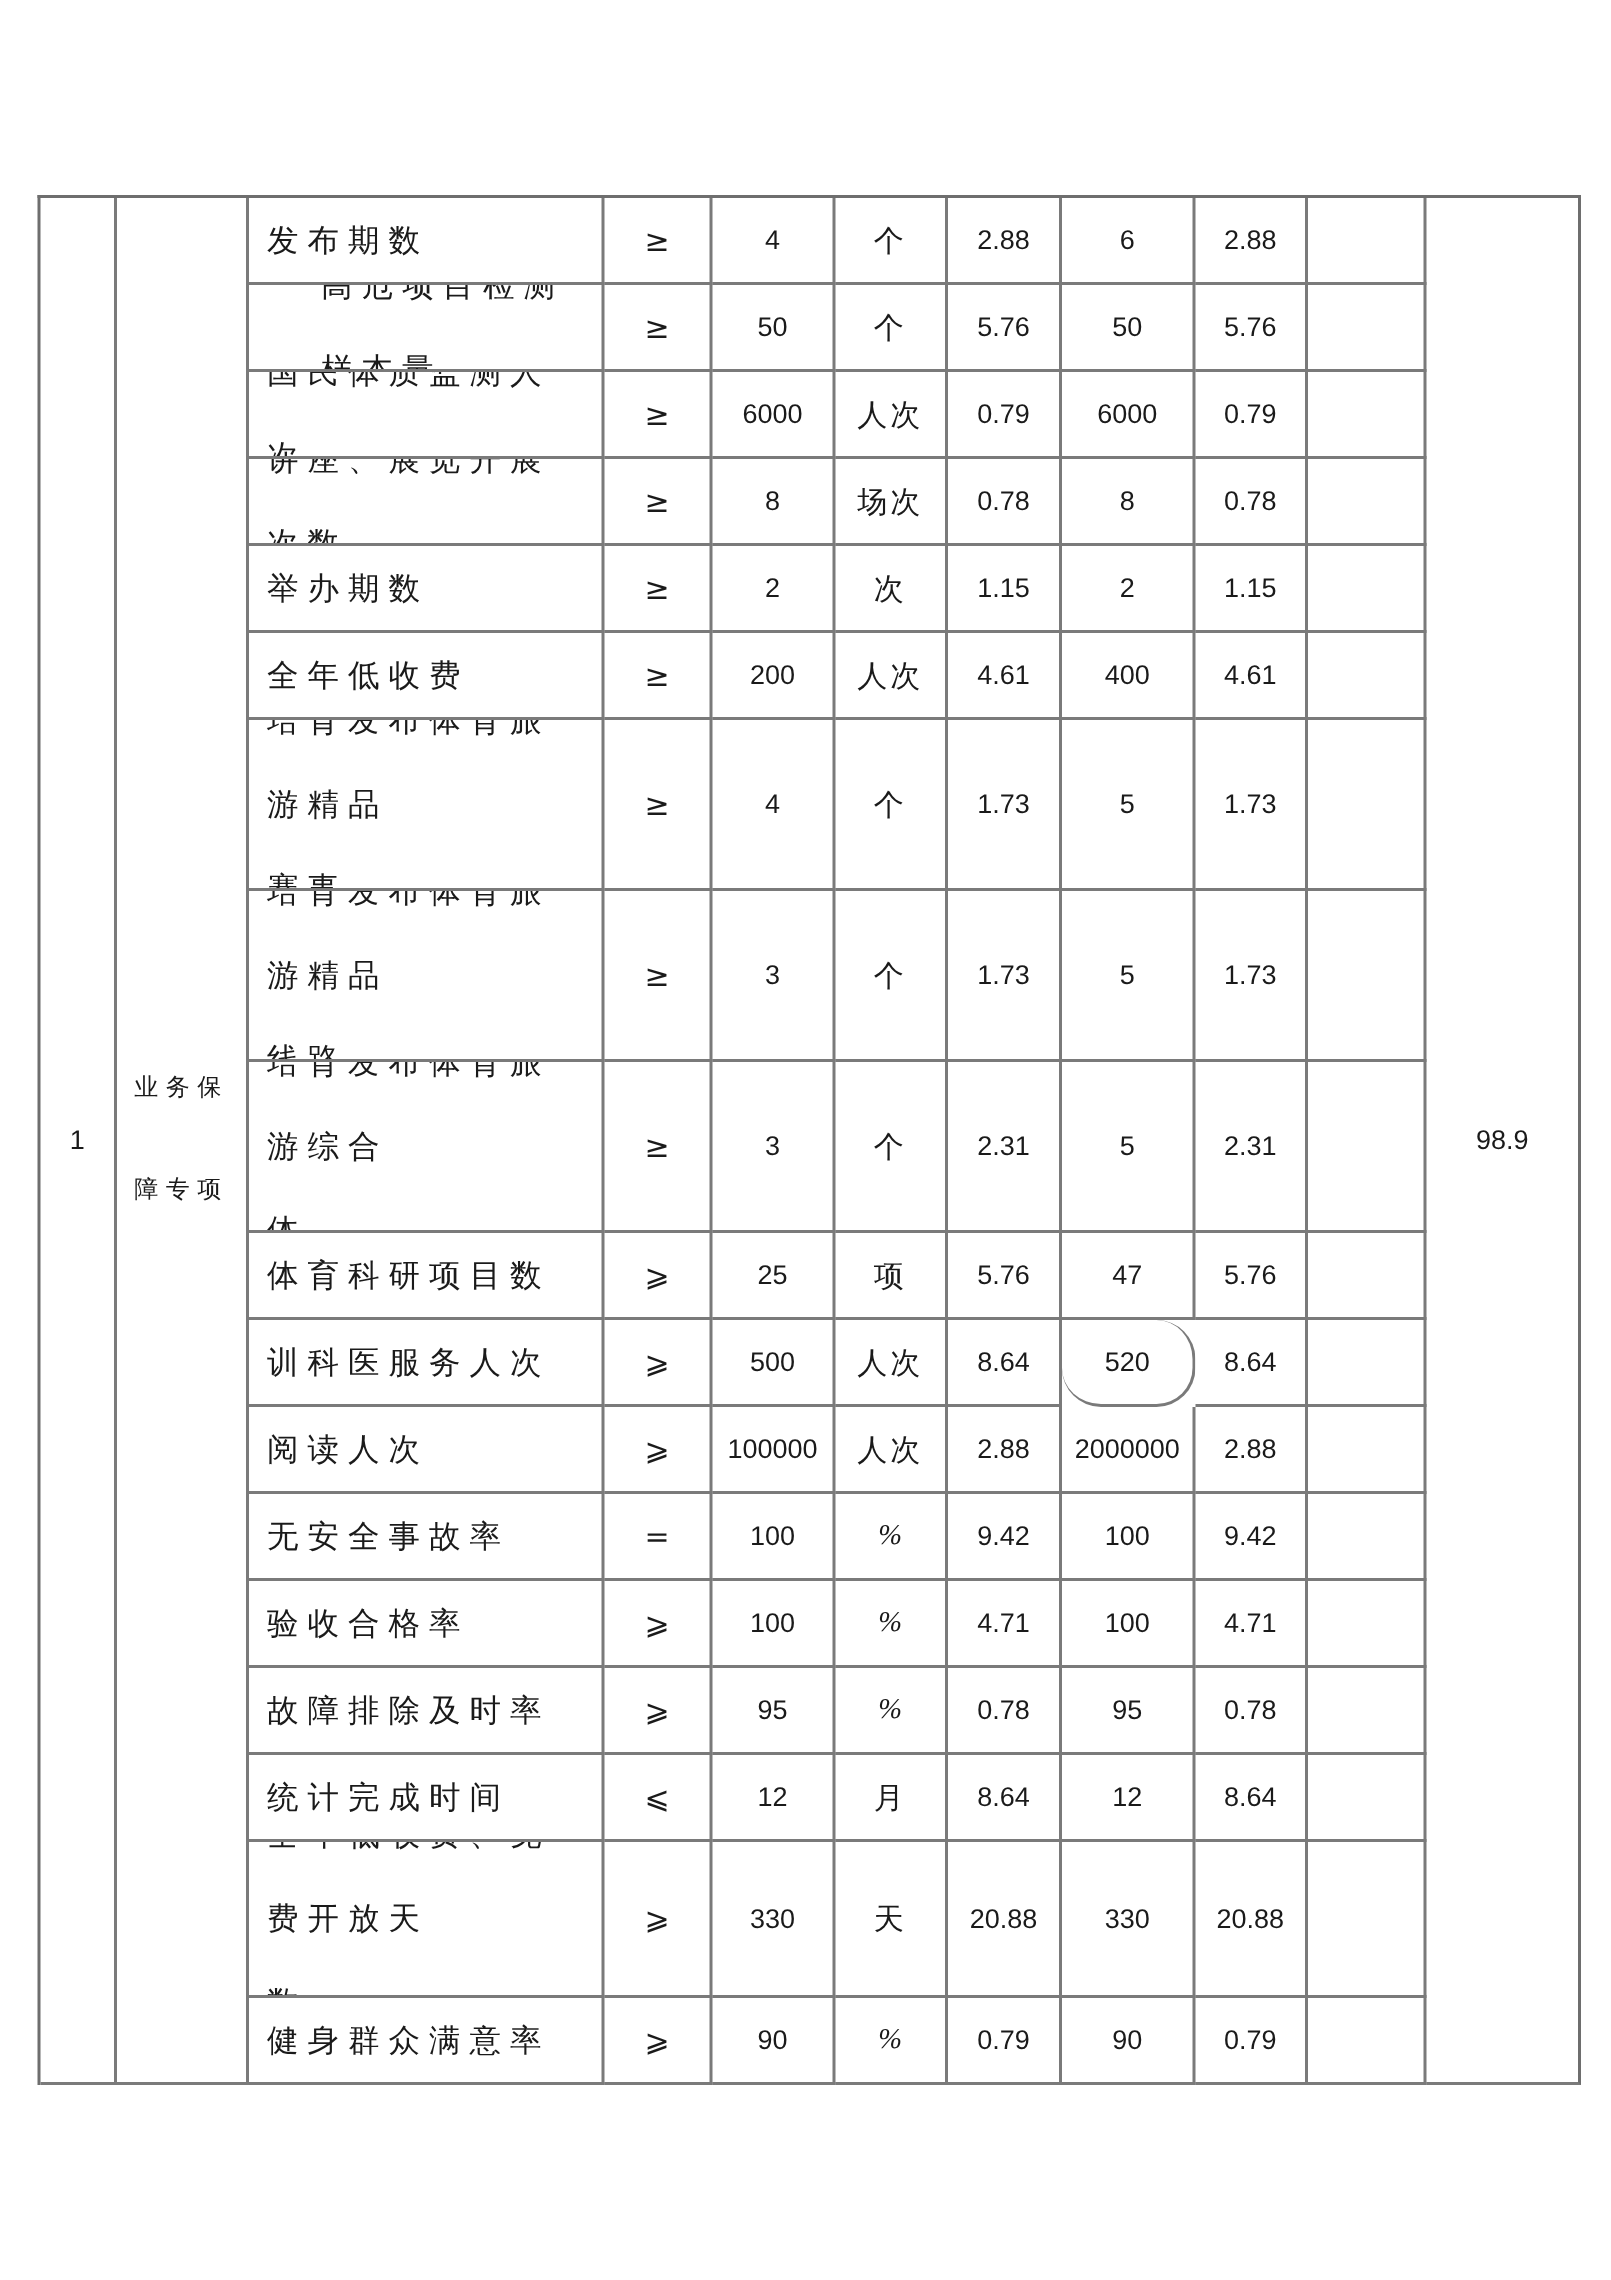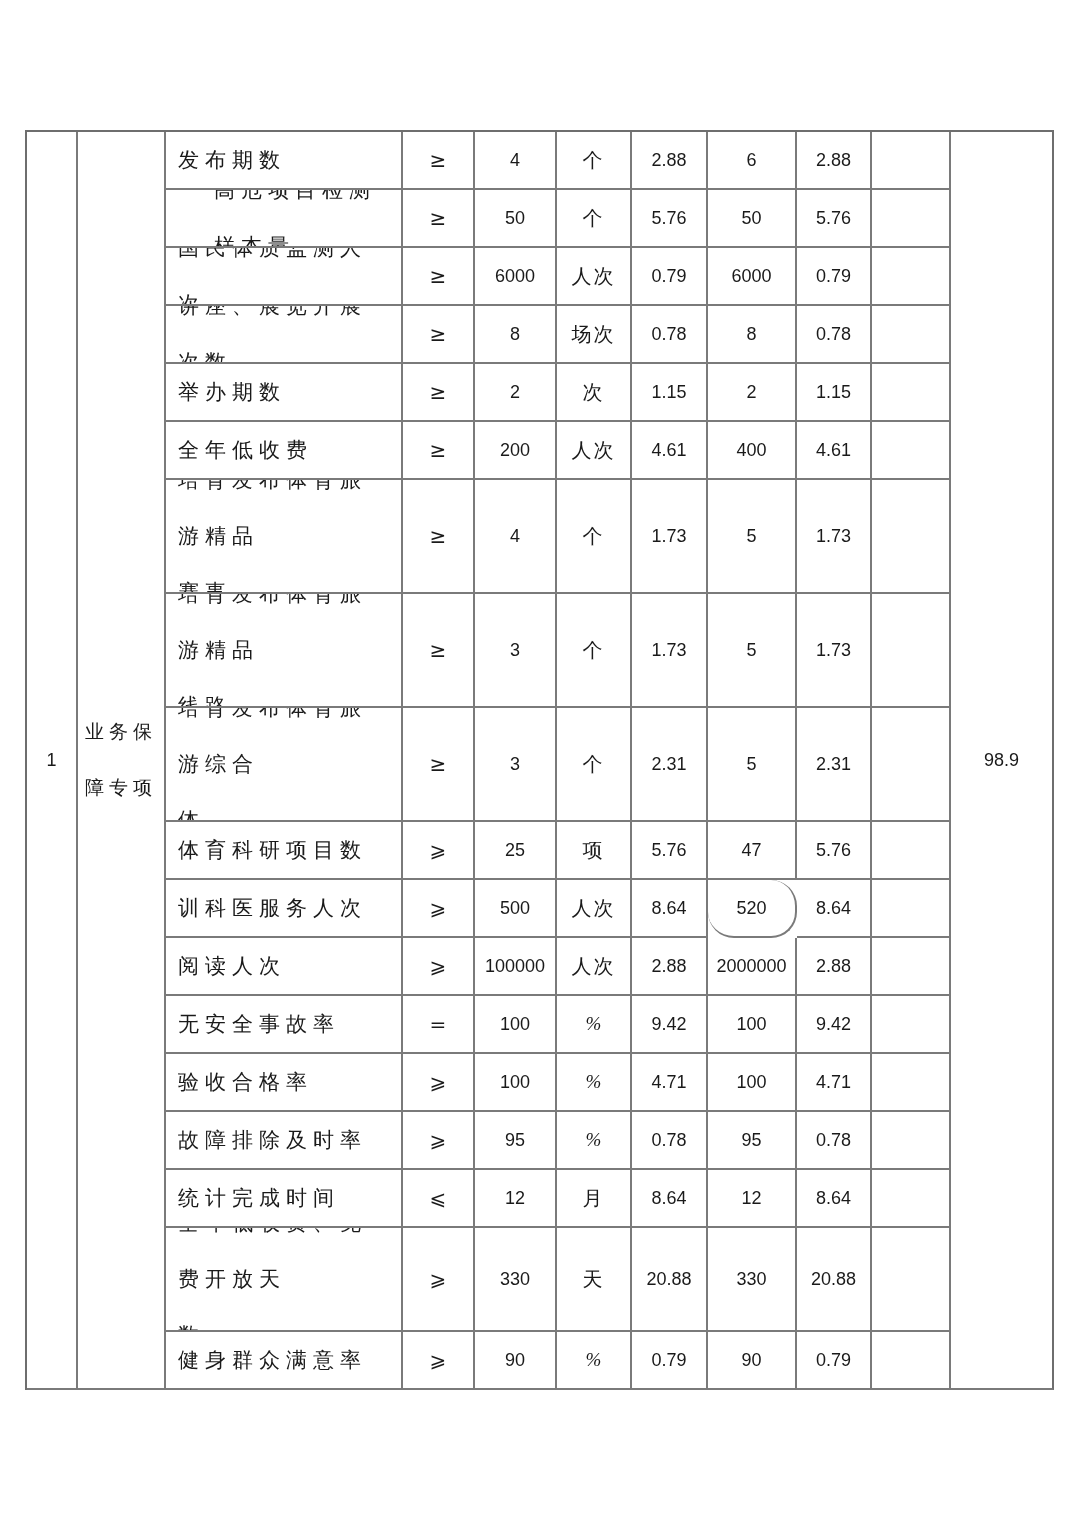--- a/index.html
+++ b/index.html
@@ -25,21 +25,21 @@
     border-bottom:2px solid #7a7a7a;
     box-sizing:border-box;
     display:flex;
     align-items:center;
     justify-content:center;
     overflow:hidden;
     white-space:pre-line;
   }
   
   .rownum{grid-column:1;grid-row:1/19;font-family:"Liberation Sans",sans-serif;font-size:18px;}
-  .cat{grid-column:2;grid-row:1/19;font-size:19px;letter-spacing:5px;line-height:56px;text-align:center;}
+  .cat{grid-column:2;grid-row:1/19;font-size:16px;letter-spacing:5px;line-height:68px;text-align:center;}
   .notecol{grid-column:10;}
   .total{grid-column:11;grid-row:1/19;font-family:Liberation Sans, sans-serif;font-size:18px;border-right:2px solid #6e6e6e;}
   
   .ind{
     grid-column:3;
     justify-content:flex-start;
     text-align:left;
     padding:0 8px 0 12px;
     font-size:21px;
     letter-spacing:6px;

